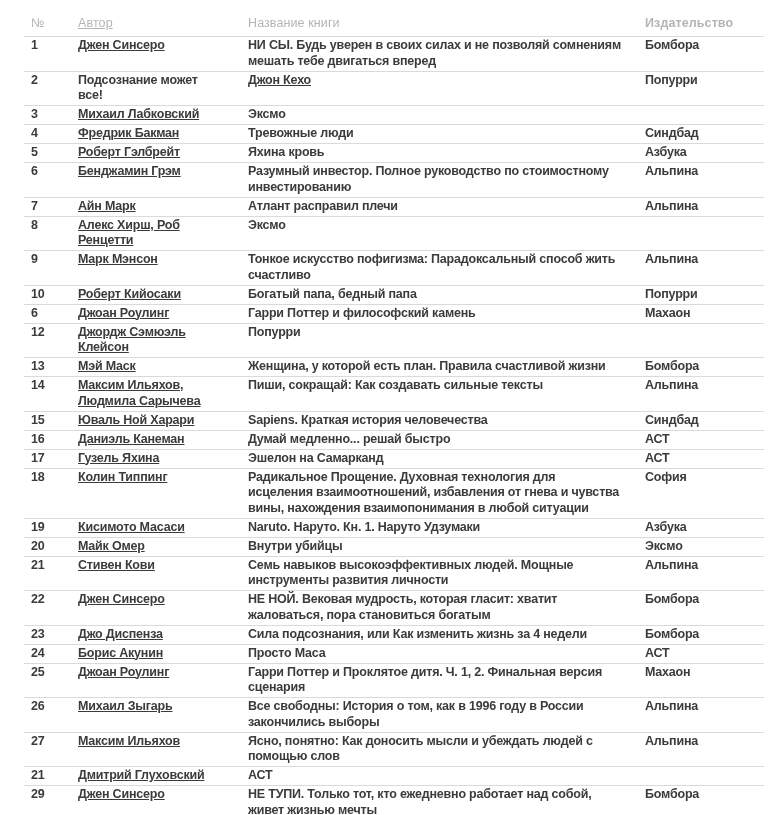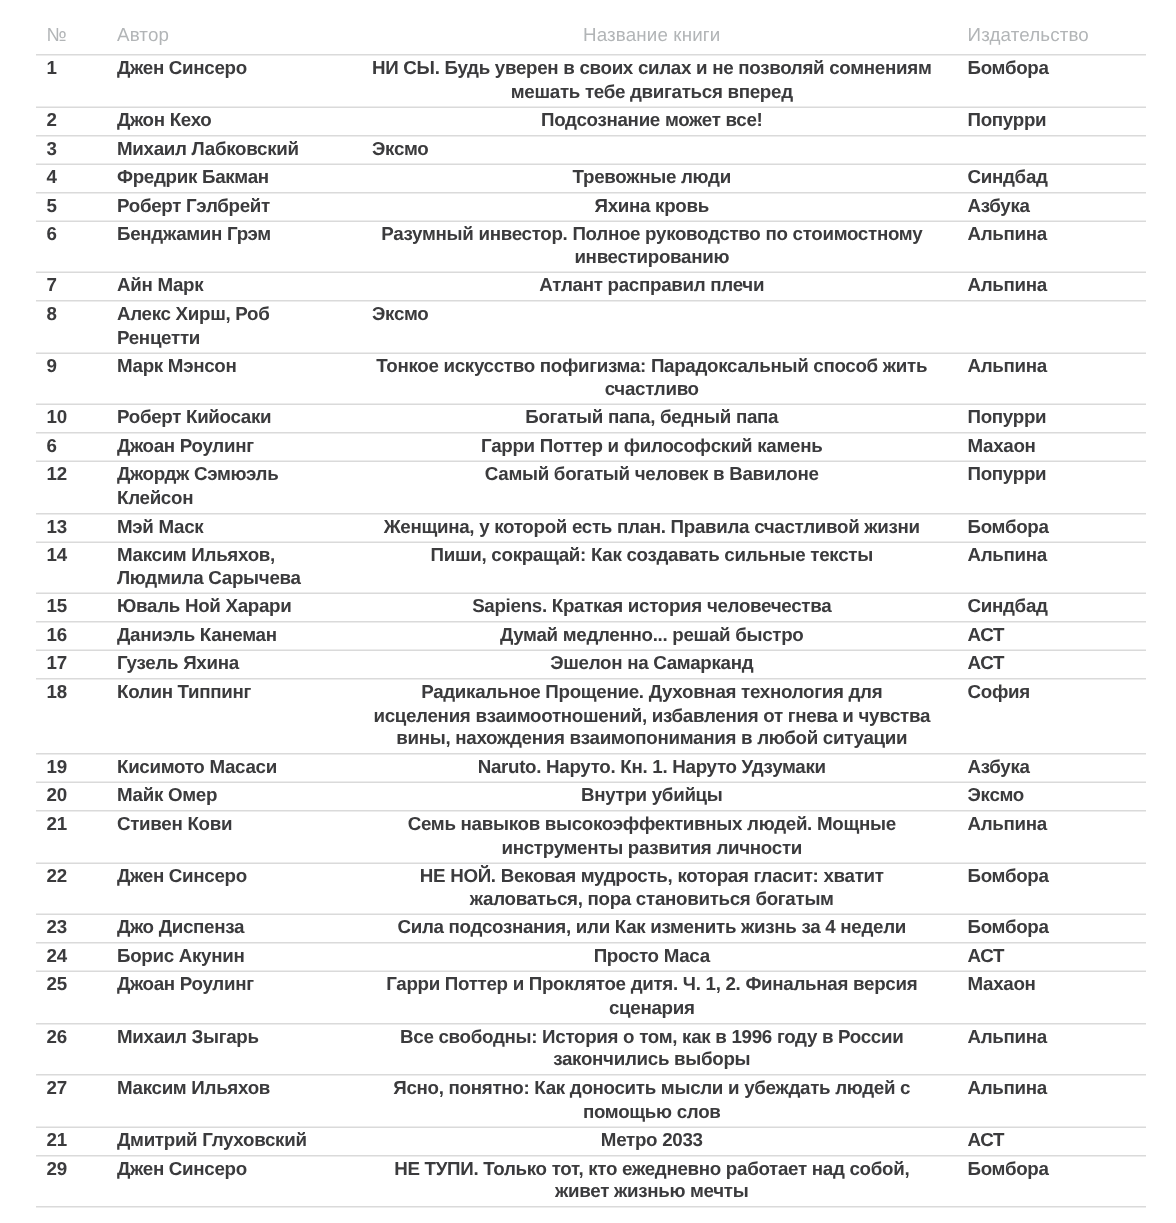--- a/index.html
+++ b/index.html
@@ -38,23 +38,23 @@
     font-size: 12.5px;
     font-weight: 700;
     line-height: 15.5px;
     letter-spacing: -0.2px;
     padding: 1px 0 1.5px 0;
   }
   .cell { 
     box-sizing: border-box;
   }
   .col-num   { padding-left: 7px; }
-  .col-author{ padding-right: 14px; }
-  .col-title { padding-right: 24px; text-align: center; }
-  .col-pub   { padding-right: 2px; }
+  .col-author{ padding-right: 14px; text-decoration: underline; }
+  .col-title { padding-right: 24px; }
+  .col-pub   { padding-right: 2px; font-weight: bold; }
   .thead .col-num { padding-left: 7px; }
 </style>
 </head>
 <body>
 
 <div class="page">
 
   <div class="book-table">
 
     <div class="thead">
@@ -67,22 +67,22 @@
     <div id="tbody">
   <div class="trow">
     <div class="cell col-num">1</div>
     <div class="cell col-author">Джен Синсеро</div>
     <div class="cell col-title">НИ СЫ. Будь уверен в своих силах и не позволяй сомнениям мешать тебе двигаться вперед</div>
     <div class="cell col-pub">Бомбора</div>
   </div>
 
   <div class="trow">
     <div class="cell col-num">2</div>
+    <div class="cell col-title">Подсознание может все!</div>
     <div class="cell col-author">Джон Кехо</div>
-    <div class="cell col-title">Подсознание может все!</div>
     <div class="cell col-pub">Попурри</div>
   </div>
 
   <div class="trow">
     <div class="cell col-num">3</div>
     <div class="cell col-author">Михаил Лабковский</div>
     <div class="cell col-pub">Эксмо</div>
   </div>
 
   <div class="trow">
@@ -136,21 +136,20 @@
   <div class="trow">
     <div class="cell col-num">6</div>
     <div class="cell col-author">Джоан Роулинг</div>
     <div class="cell col-title">Гарри Поттер и философский камень</div>
     <div class="cell col-pub">Махаон</div>
   </div>
 
   <div class="trow">
     <div class="cell col-num">12</div>
     <div class="cell col-author">Джордж Сэмюэль Клейсон</div>
-    <div class="cell col-title">Самый богатый человек в Вавилоне</div>
     <div class="cell col-pub">Попурри</div>
   </div>
 
   <div class="trow">
     <div class="cell col-num">13</div>
     <div class="cell col-author">Мэй Маск</div>
     <div class="cell col-title">Женщина, у которой есть план. Правила счастливой жизни</div>
     <div class="cell col-pub">Бомбора</div>
   </div>
 
@@ -248,21 +247,20 @@
   <div class="trow">
     <div class="cell col-num">27</div>
     <div class="cell col-author">Максим Ильяхов</div>
     <div class="cell col-title">Ясно, понятно: Как доносить мысли и убеждать людей с помощью слов</div>
     <div class="cell col-pub">Альпина</div>
   </div>
 
   <div class="trow">
     <div class="cell col-num">21</div>
     <div class="cell col-author">Дмитрий Глуховский</div>
-    <div class="cell col-title">Метро 2033</div>
     <div class="cell col-pub">АСТ</div>
   </div>
 
   <div class="trow">
     <div class="cell col-num">29</div>
     <div class="cell col-author">Джен Синсеро</div>
     <div class="cell col-title">НЕ ТУПИ. Только тот, кто ежедневно работает над собой, живет жизнью мечты</div>
     <div class="cell col-pub">Бомбора</div>
   </div>
 

